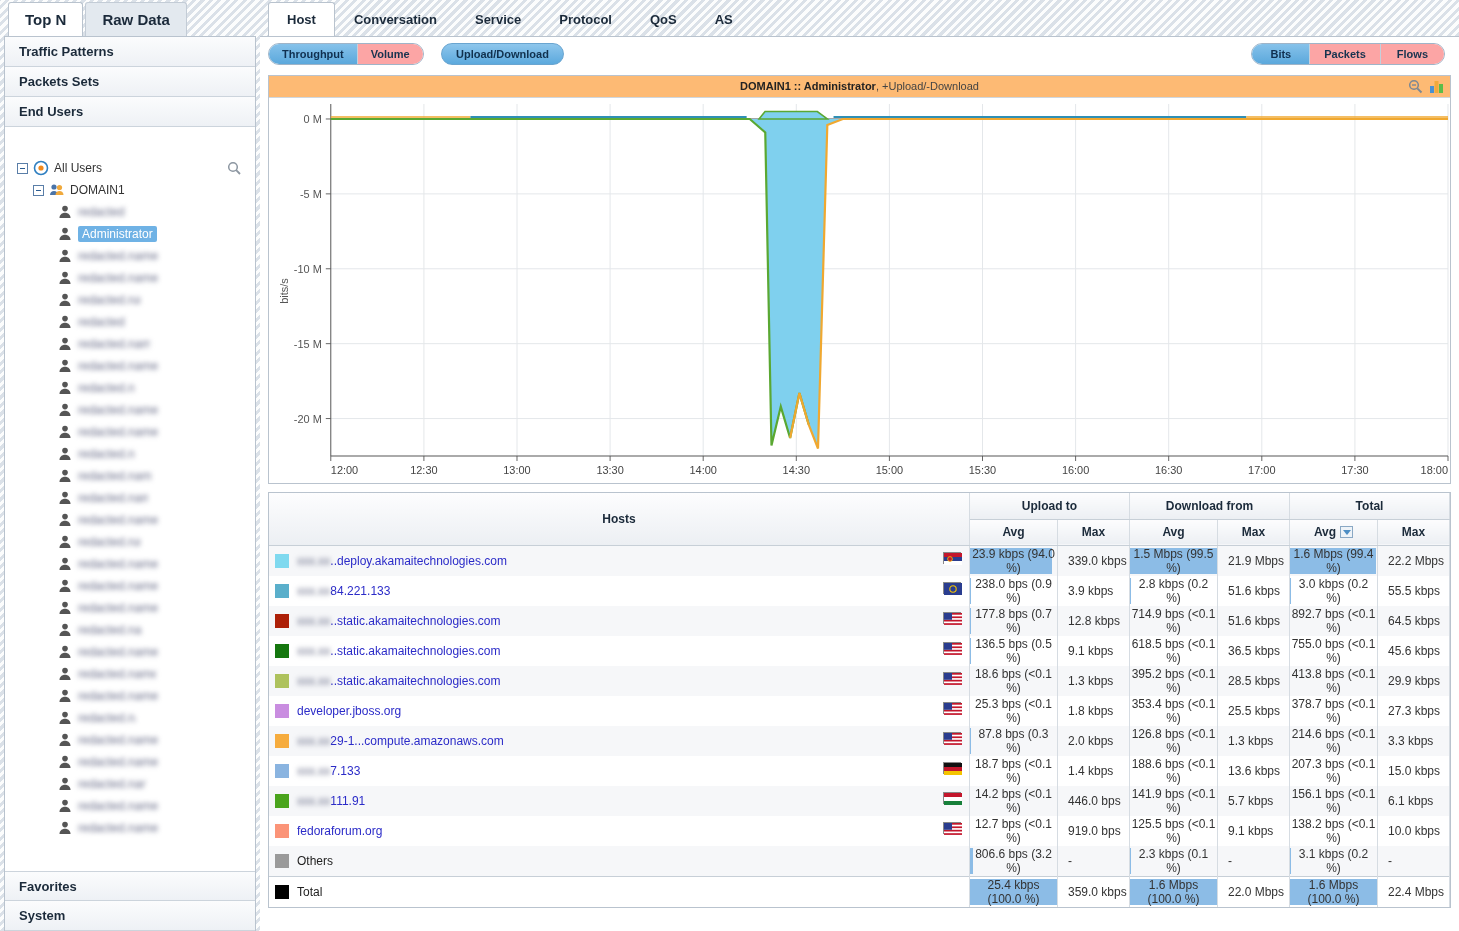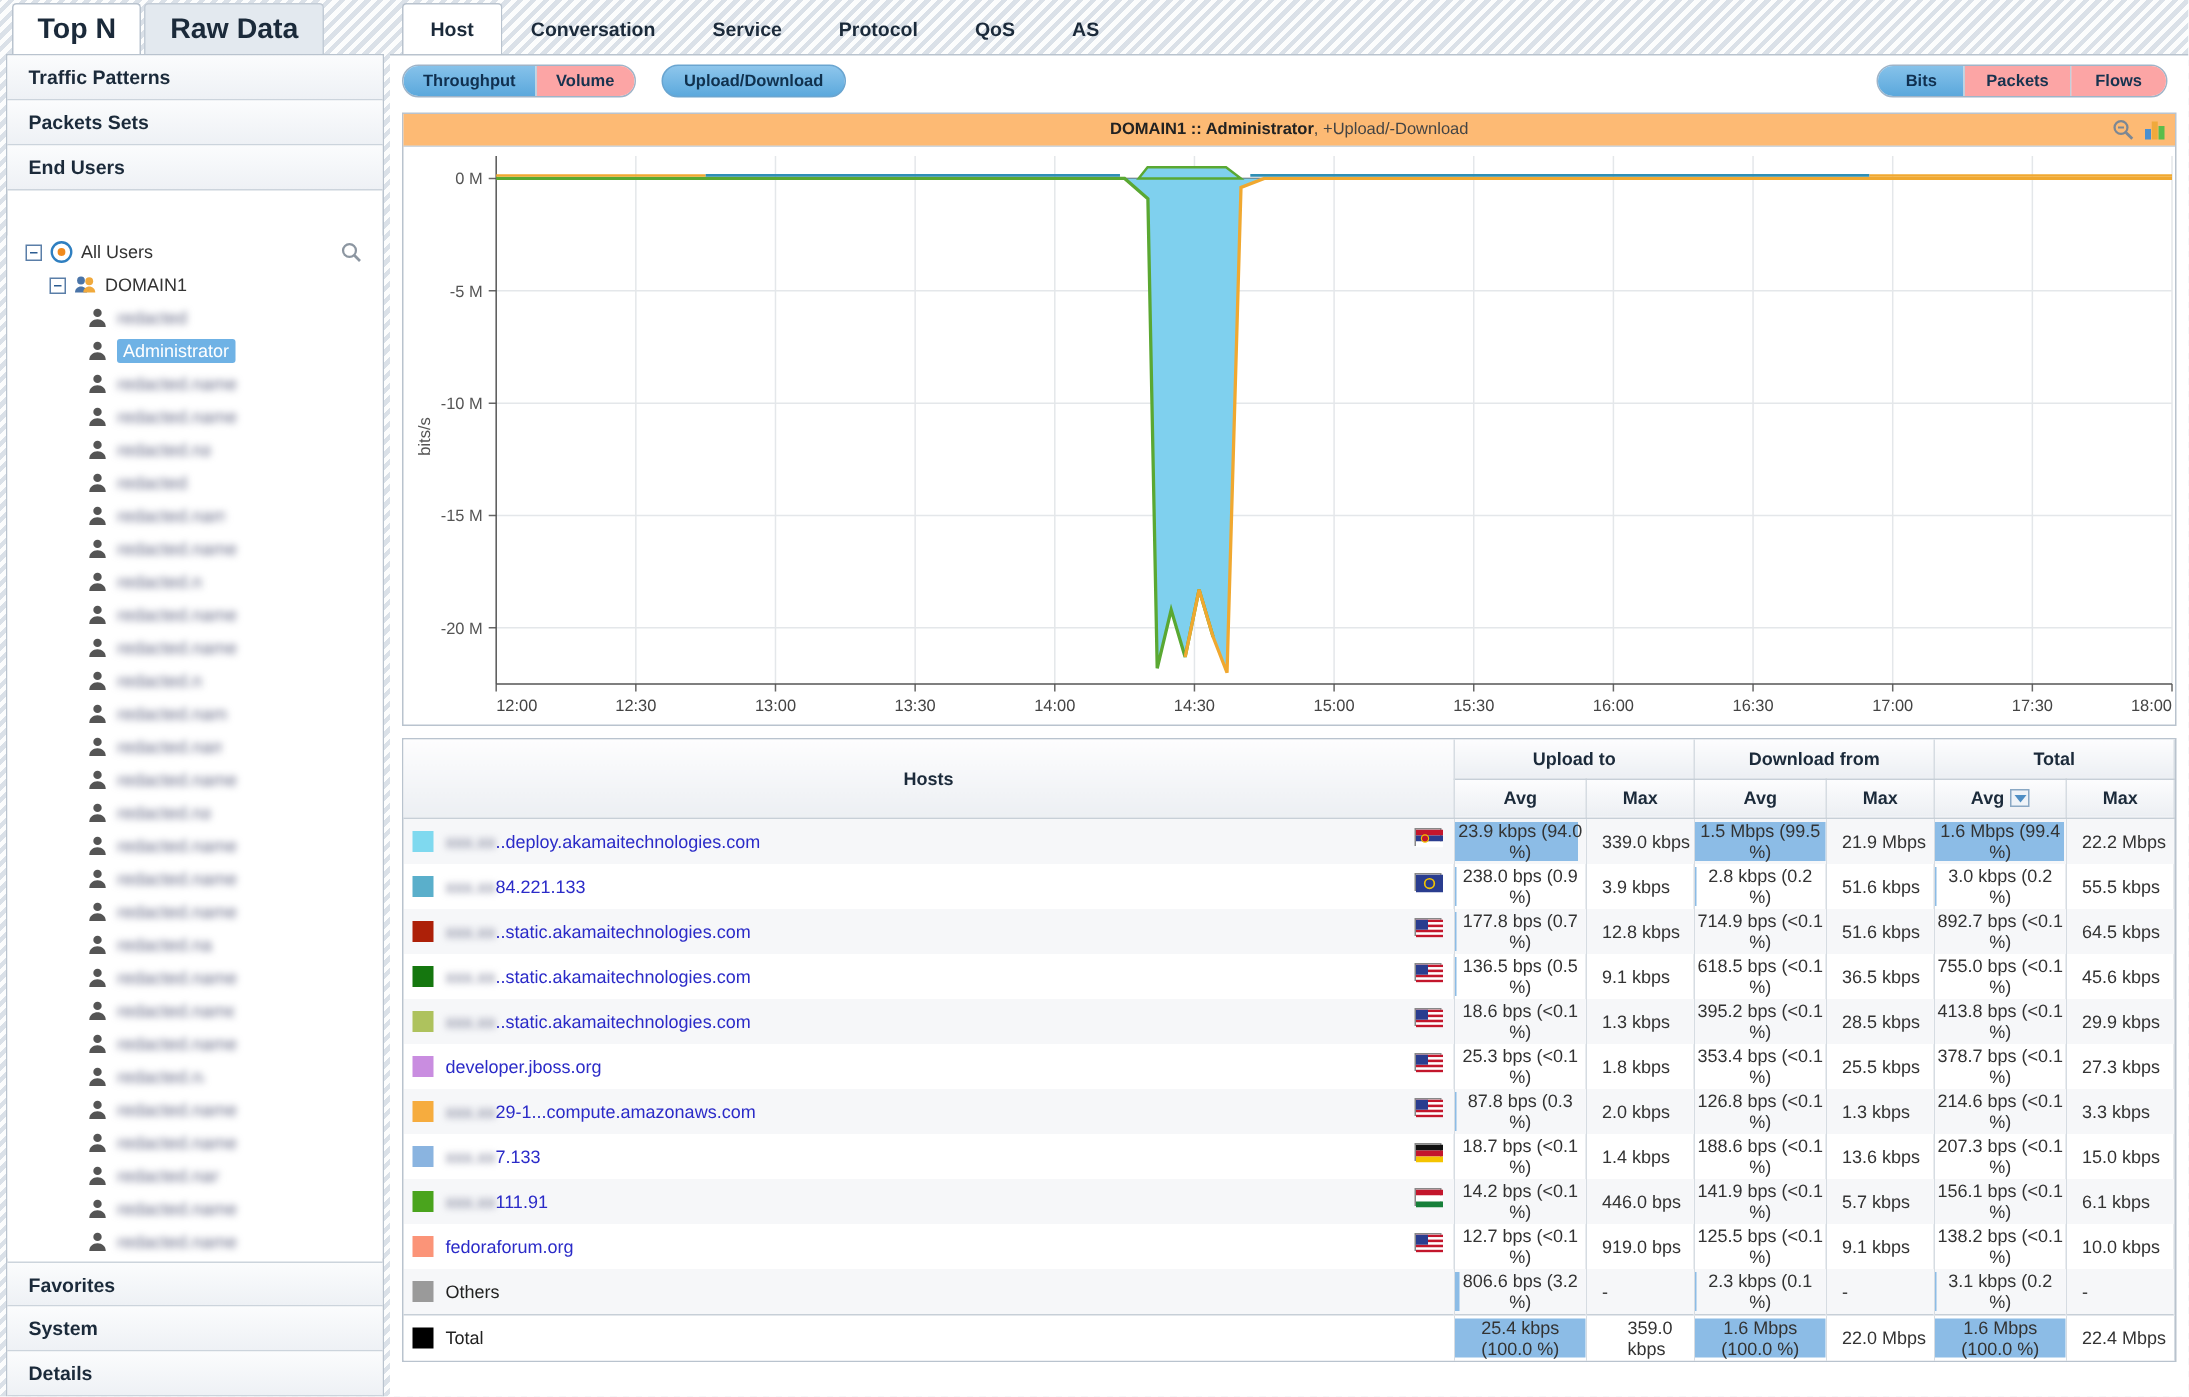--- a/index.html
+++ b/index.html
@@ -19,21 +19,21 @@
     background-color: #eef1f4;
     background-image: repeating-linear-gradient(
       -45deg, rgba(255,255,255,.85) 0 3px, rgba(215,222,230,.85) 3px 6px);
   }
 
   
   #sidebar { width: 260px; height: 931px; position: relative; flex: 0 0 260px; }
   .side-tabs { height: 36px; display: flex; align-items: flex-end; padding-left: 8px; }
   .side-tab {
     height: 34px; line-height: 34px; padding: 0 16px;
-    font-weight: bold; font-size: 19px; color: #1b2a3a;
+    font-weight: bold; font-size: 15px; color: #1b2a3a;
     border: 1px solid #c3ccd6; border-bottom: none;
     border-radius: 3px 3px 0 0; background: #e3e9ef;
     margin-right: 2px; cursor: pointer; white-space: nowrap;
   }
   .side-tab.active { background: #ffffff; border-color: #b9c3ce; position: relative; z-index: 3; }
   .side-panel {
     position: absolute; top: 36px; left: 4px; width: 252px; bottom: 0;
     background: #fff; border: 1px solid #b9c3ce; border-bottom: none;
   }
   .acc-head {
@@ -385,21 +385,20 @@
                   <path d="M2.5 14c0-3.1 2.4-5.2 5.5-5.2s5.5 2.1 5.5 5.2z" fill="#555"></path>
                 </svg></span>
               <span class="tlabel blur" style="width:106px;display:inline-block;overflow:hidden">redacted.name</span>
             </div>
           </div>
       </div>
 
       <div class="bottom-acc">
         <div class="acc-head bot">Favorites</div>
         <div class="acc-head">System</div>
-        <div class="acc-head">Details</div>
       </div>
     </div>
   </div>
 
   <div id="main">
     <div class="top-tabs">
       <div class="t-tab active">Host</div>
       <div class="t-tab">Conversation</div>
       <div class="t-tab">Service</div>
       <div class="t-tab">Protocol</div>
@@ -687,21 +686,21 @@
                 <td class="num"><span class="bar" style="width:3.2%"></span><span class="numtxt">806.6 bps (3.2 %)</span></td>
                 <td class="num" style="text-align:left;padding-left:10px">-</td>
                 <td class="num"><span class="bar" style="width:0.1%"></span><span class="numtxt">2.3 kbps (0.1 %)</span></td>
                 <td class="num" style="text-align:left;padding-left:10px">-</td>
                 <td class="num"><span class="bar" style="width:0.2%"></span><span class="numtxt">3.1 kbps (0.2 %)</span></td>
                 <td class="num" style="text-align:left;padding-left:10px">-</td>
               </tr>
               <tr class=" total">
                 <td class="host"><span class="sw" style="background:#000000"></span><span class="">Total</span></td>
                 <td class="num"><span class="bar" style="width:100%"></span><span class="numtxt">25.4 kbps (100.0 %)</span></td>
-                <td class="num" style="text-align:left;padding-left:27px">359.0 kbps</td>
+                <td class="num" style="text-align:left;padding-left:10px">359.0 kbps</td>
                 <td class="num"><span class="bar" style="width:100%"></span><span class="numtxt">1.6 Mbps (100.0 %)</span></td>
                 <td class="num" style="text-align:left;padding-left:10px">22.0 Mbps</td>
                 <td class="num"><span class="bar" style="width:100%"></span><span class="numtxt">1.6 Mbps (100.0 %)</span></td>
                 <td class="num" style="text-align:left;padding-left:10px">22.4 Mbps</td>
               </tr>
             </tbody>
         </table>
       </div>
     </div>
   </div>

